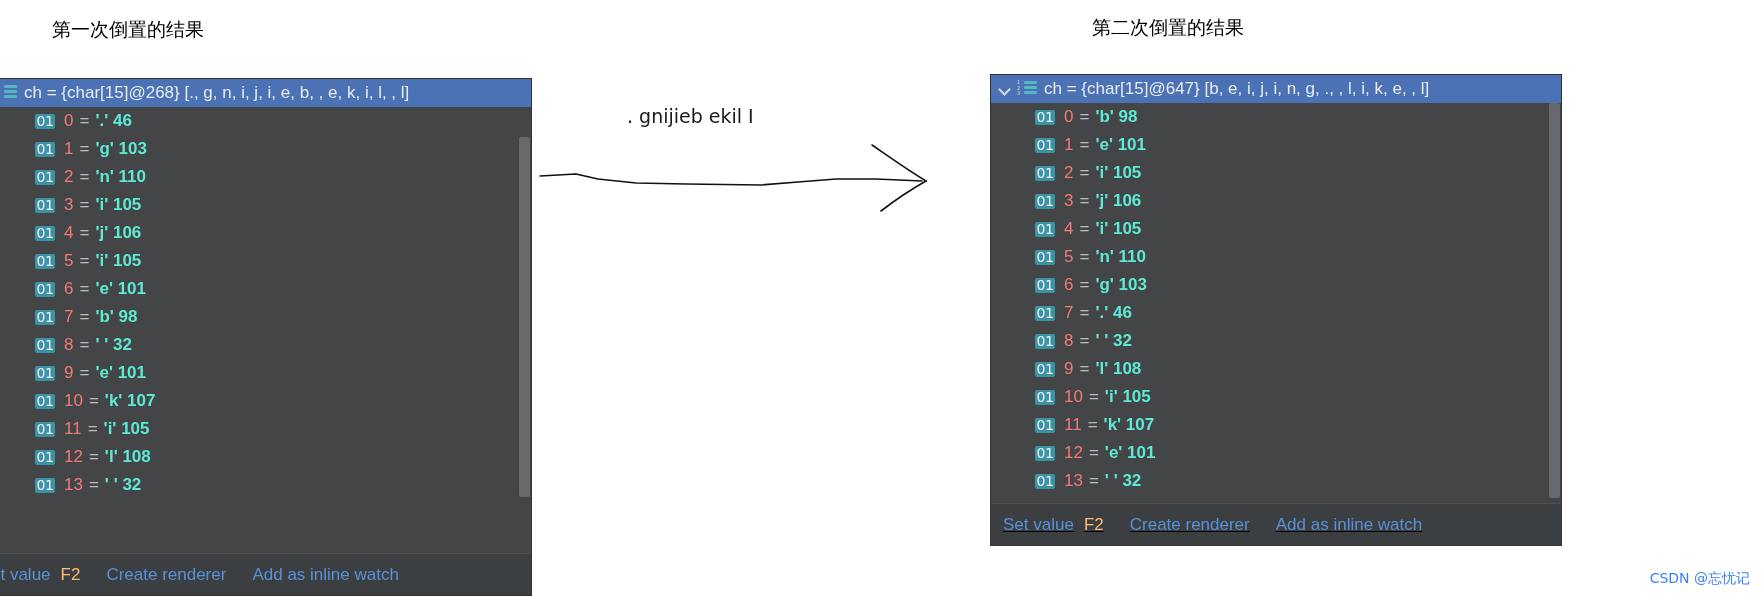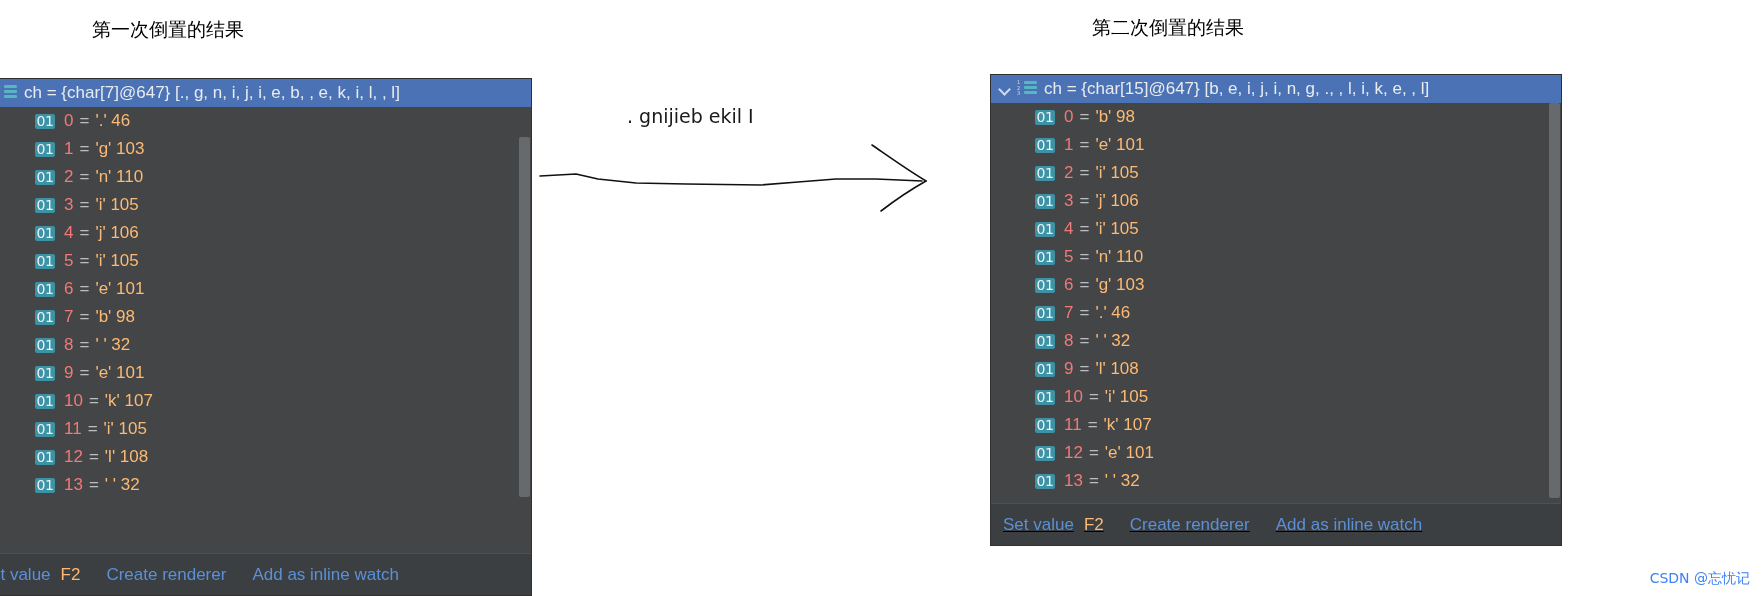--- a/index.html
+++ b/index.html
@@ -16,21 +16,21 @@
   }
 
   
   .caption {
     position: absolute;
     font-size: 19px;
     color: #000000;
     font-family: "DejaVu Sans", "Liberation Sans", sans-serif;
     white-space: nowrap;
   }
-  #caption-left  { left: 52px;   top: 17px; margin-left: 40px; }
+  #caption-left  { left: 52px;   top: 17px; }
   #caption-right { left: 1068px; top: 15px; margin-left: 24px; }
 
   
   .debug-panel {
     position: absolute;
     background: #434547;
     border: 1px solid #2f3133;
     box-sizing: border-box;
     overflow: hidden;
     font-family: "Liberation Sans", sans-serif;
@@ -134,21 +134,21 @@
     color: #eef3f5;
     font-size: 14px;
     line-height: 15px;
     text-align: center;
     font-family: "DejaVu Sans", sans-serif;
     letter-spacing: -0.3px;
   }
 
   .idx   { color: #f07a78; margin-right: 6px; }
   .eq    { color: #bcbfc2; margin-right: 6px; }
-  .val   { color: #fdba74; }
+  .val   { color: #5eead4; font-weight: bold; }
   .hdr-text { color: #e9ebee; }
 
   
   .actionbar {
     position: absolute;
     left: 0; right: 0; bottom: 0;
     height: 42px;
     background: #3c3f41;
     border-top: 1px solid #4e5052;
     display: flex;
@@ -243,21 +243,21 @@
 
     <div class="row header-row">
       <span class="array-icon">
         <span class="digits">1<br>2<br>3</span>
         <span class="bars">
             <i></i>
             <i></i>
             <i></i>
           </span>
       </span>
-      <span class="hdr-text">ch = {char[7]@647} [., g, n, i, j, i, e, b,  , e, k, i, l,  , l]</span>
+      <span class="hdr-text">ch = {char[15]@268} [., g, n, i, j, i, e, b,  , e, k, i, l,  , l]</span>
     </div>
 
     <div class="row child-row">
       <span class="prim-icon">01</span>
       <span class="idx">0</span>
       <span class="eq">=</span>
       <span class="val">'.' 46</span>
     </div>
     <div class="row child-row">
       <span class="prim-icon">01</span>

